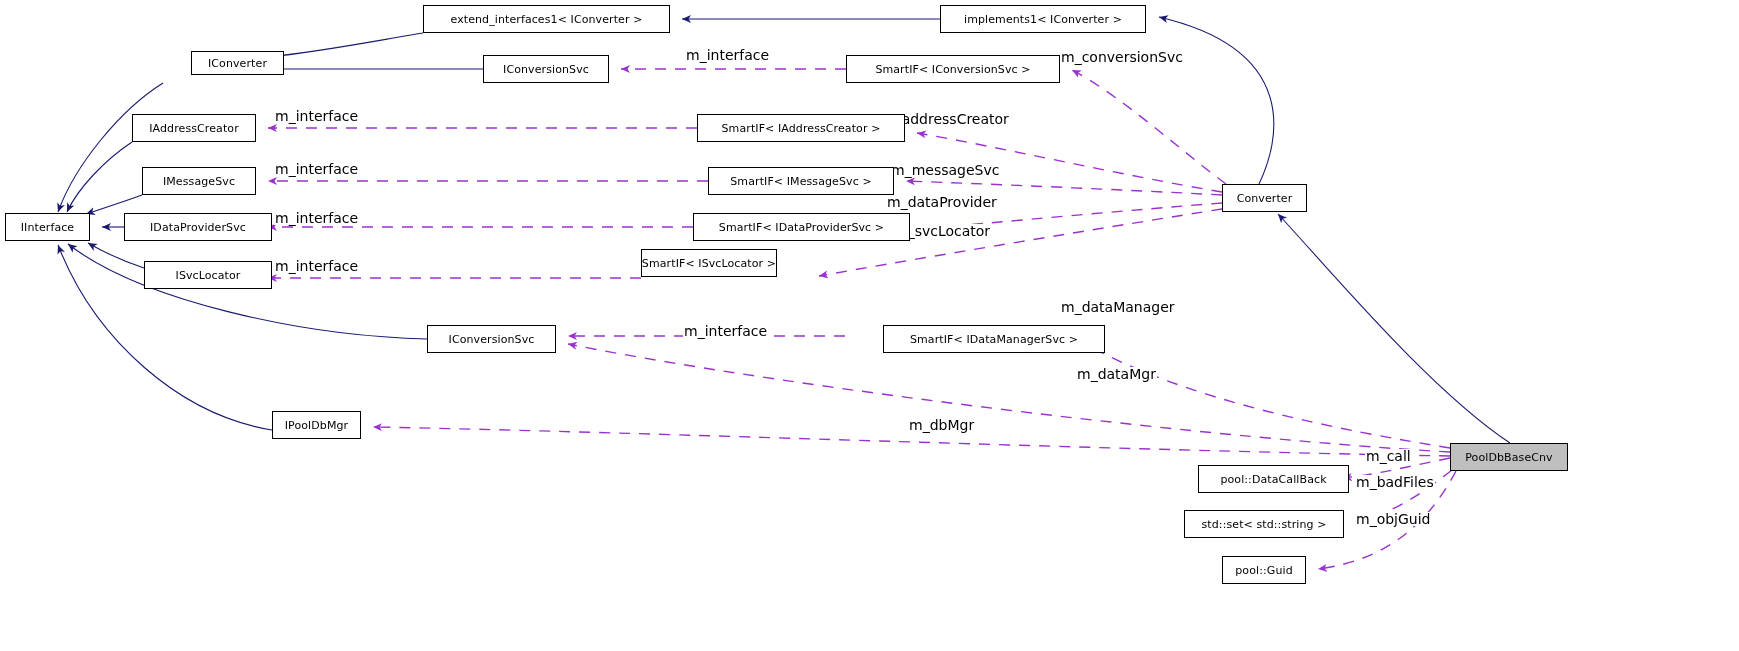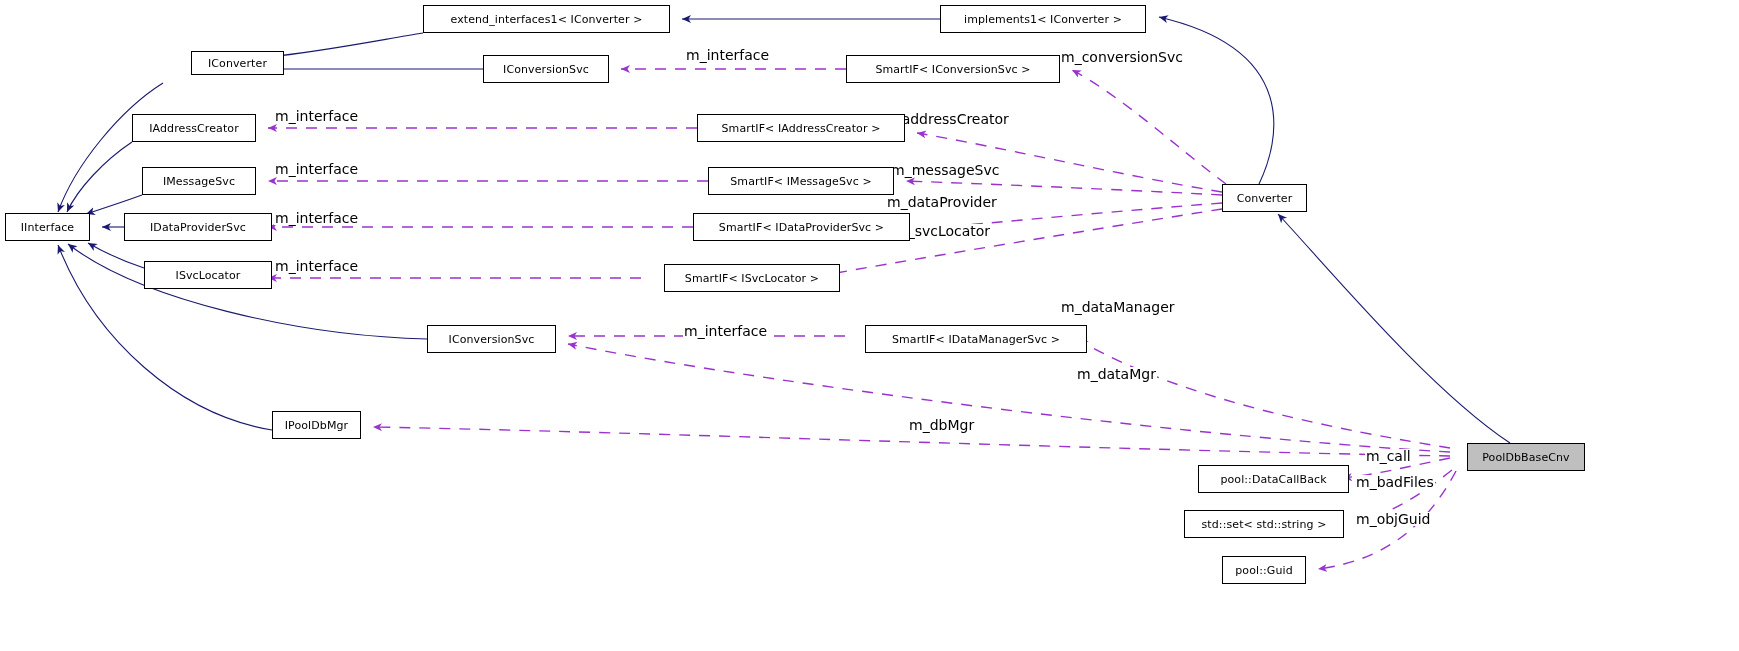--- a/index.html
+++ b/index.html
@@ -139,31 +139,31 @@
   <div class="node" style="left:708px;top:167px;width:186px;height:28px;">SmartIF&lt; IMessageSvc &gt;</div>
 
   <div class="node" style="left:5px;top:213px;width:85px;height:28px;">IInterface</div>
 
   <div class="node" style="left:124px;top:213px;width:148px;height:28px;">IDataProviderSvc</div>
 
   <div class="node" style="left:693px;top:213px;width:217px;height:28px;">SmartIF&lt; IDataProviderSvc &gt;</div>
 
   <div class="node" style="left:144px;top:261px;width:128px;height:28px;">ISvcLocator</div>
 
-  <div class="node" style="left:641px;top:264px;width:176px;height:28px;margin-left:23px;">SmartIF&lt; ISvcLocator &gt;</div>
+  <div class="node" style="left:641px;top:249px;width:136px;height:28px;">SmartIF&lt; ISvcLocator &gt;</div>
 
   <div class="node" style="left:1222px;top:184px;width:85px;height:28px;">Converter</div>
 
   <div class="node" style="left:427px;top:325px;width:129px;height:28px;">IConversionSvc</div>
 
-  <div class="node" style="left:865px;top:325px;width:222px;height:28px;">SmartIF&lt; IDataManagerSvc &gt;</div>
+  <div class="node" style="left:883px;top:325px;width:222px;height:28px;">SmartIF&lt; IDataManagerSvc &gt;</div>
 
   <div class="node" style="left:272px;top:411px;width:89px;height:28px;">IPoolDbMgr</div>
 
-  <div class="node highlight" style="left:1450px;top:443px;width:118px;height:28px;margin-left:17px;">PoolDbBaseCnv</div>
+  <div class="node highlight" style="left:1450px;top:443px;width:118px;height:28px;">PoolDbBaseCnv</div>
 
   <div class="node" style="left:1198px;top:465px;width:151px;height:28px;">pool::DataCallBack</div>
 
   <div class="node" style="left:1184px;top:510px;width:160px;height:28px;">std::set&lt; std::string &gt;</div>
 
   <div class="node" style="left:1222px;top:556px;width:84px;height:28px;">pool::Guid</div>
 
   <div class="edge-label" style="left:685px;top:48px;">m_interface</div>
   <div class="edge-label" style="left:1060px;top:50px;">m_conversionSvc</div>
   <div class="edge-label" style="left:274px;top:109px;">m_interface</div>

